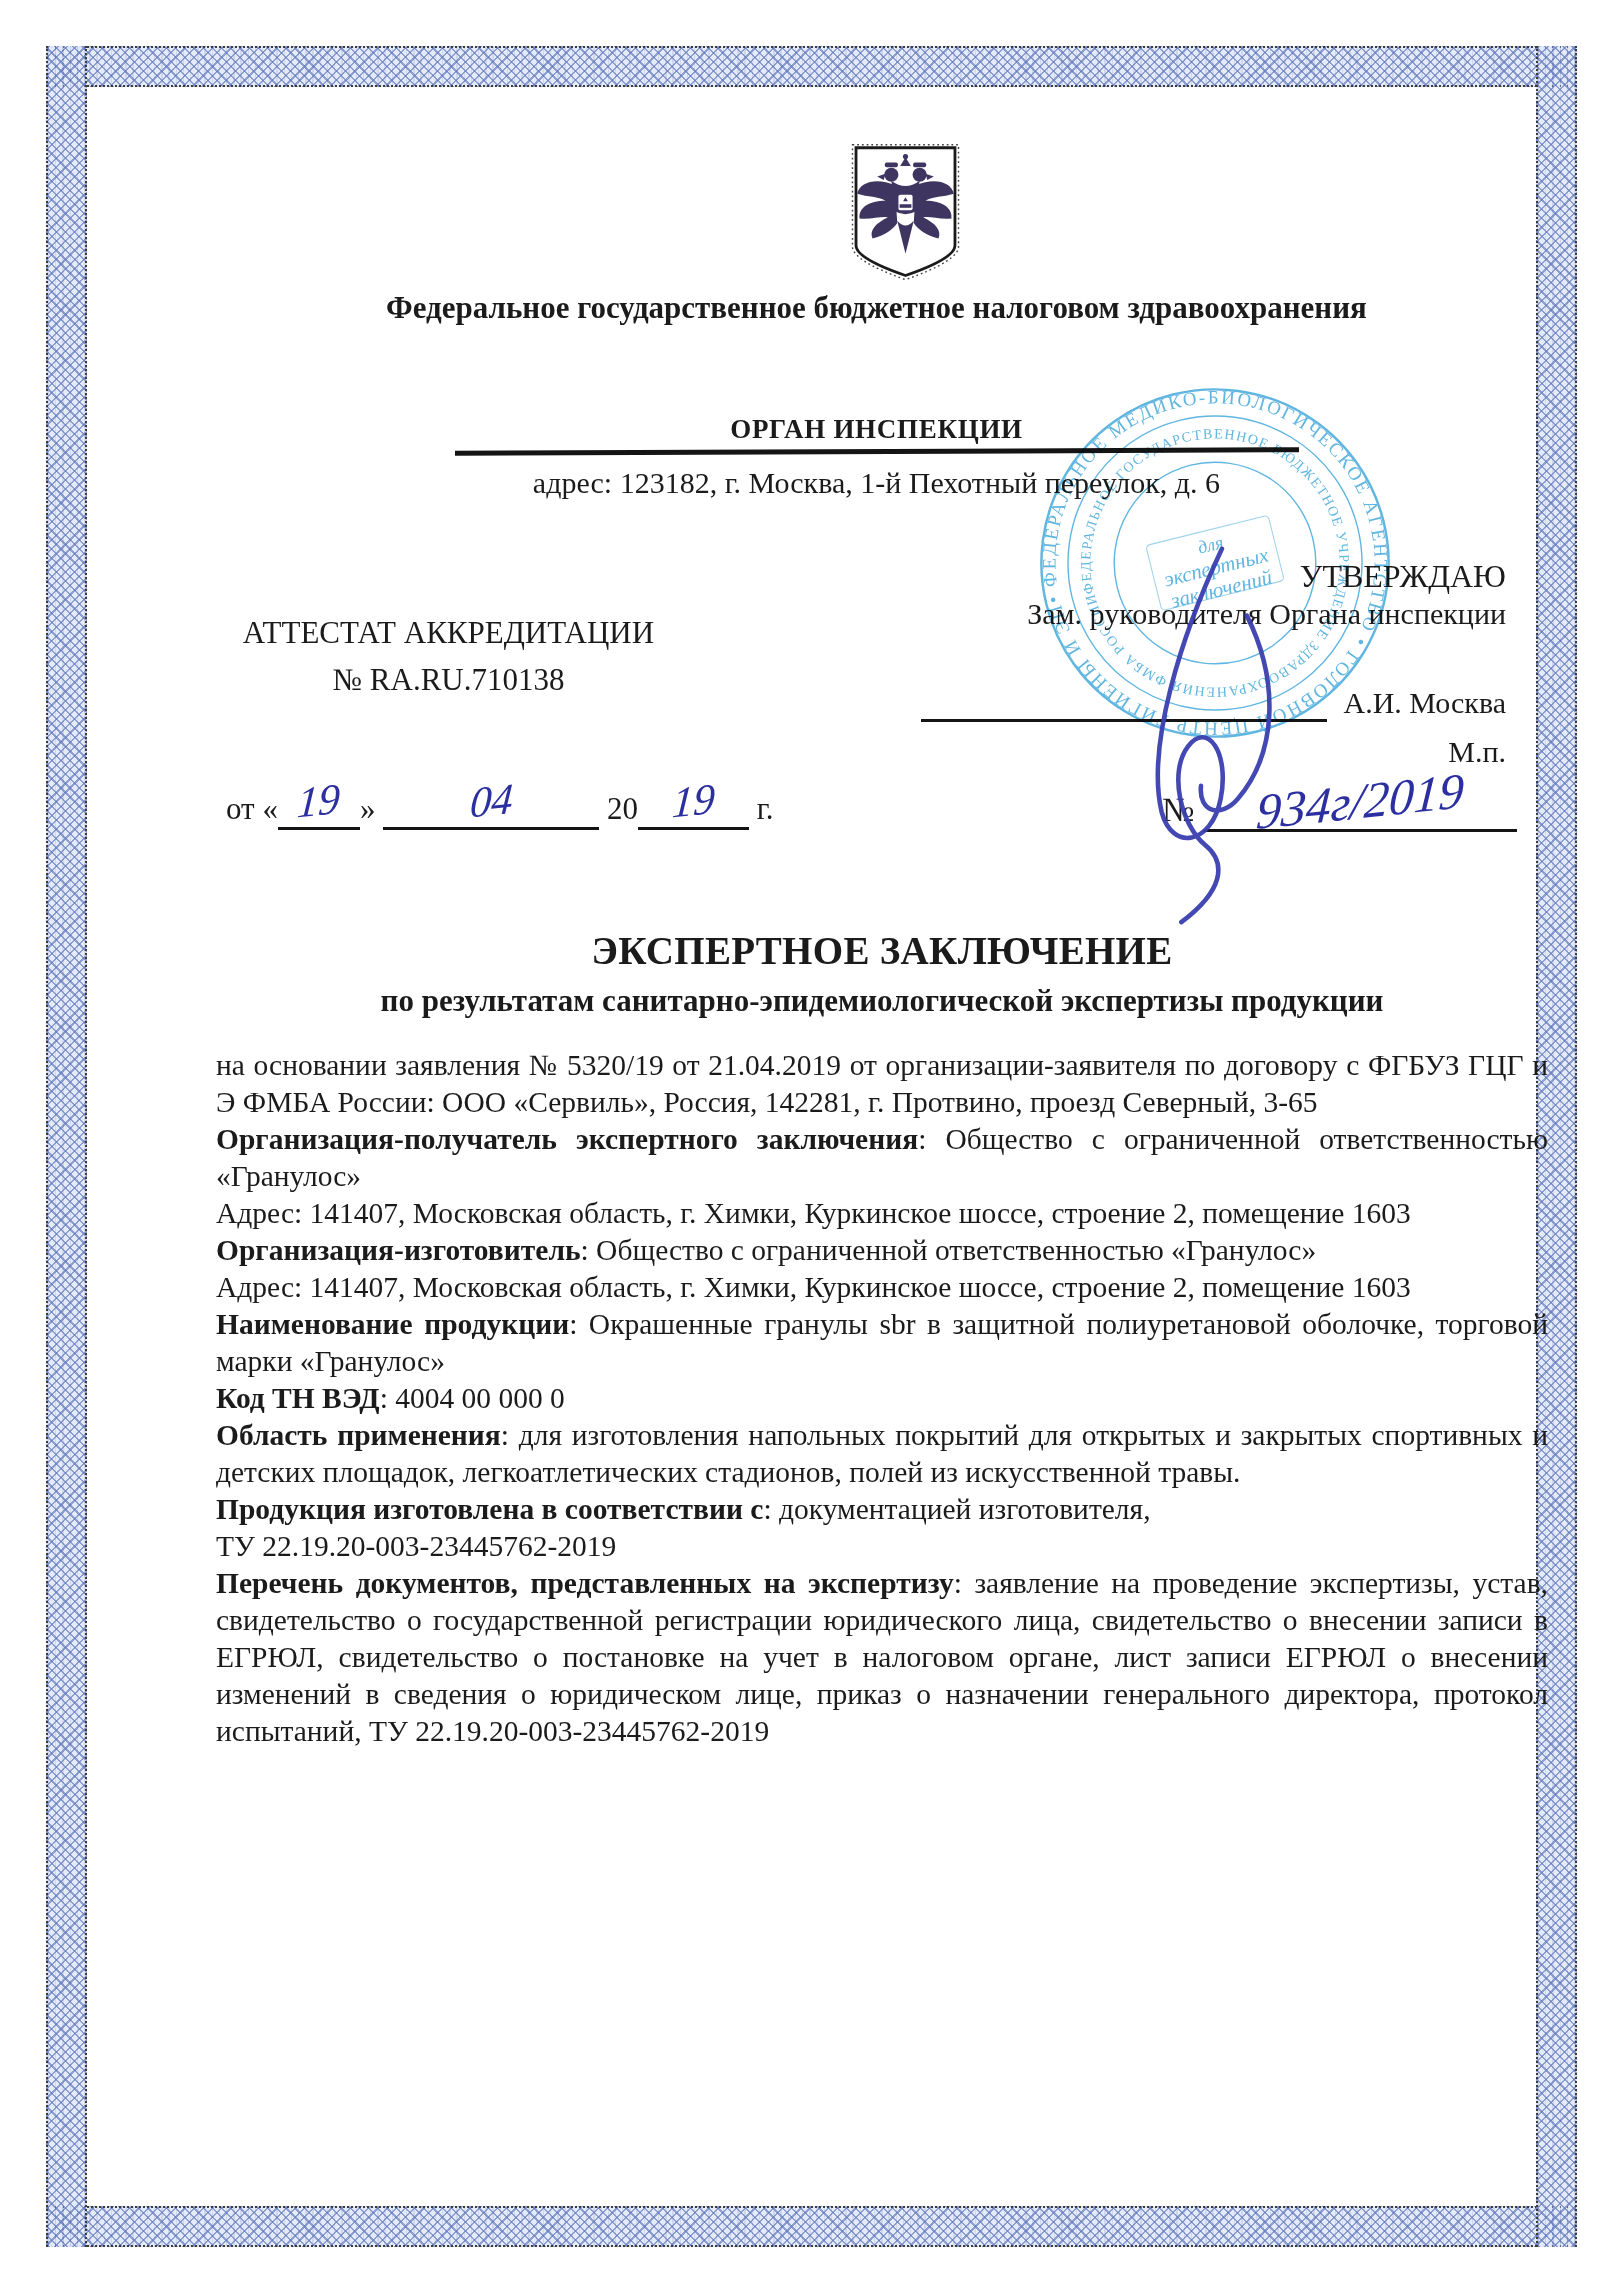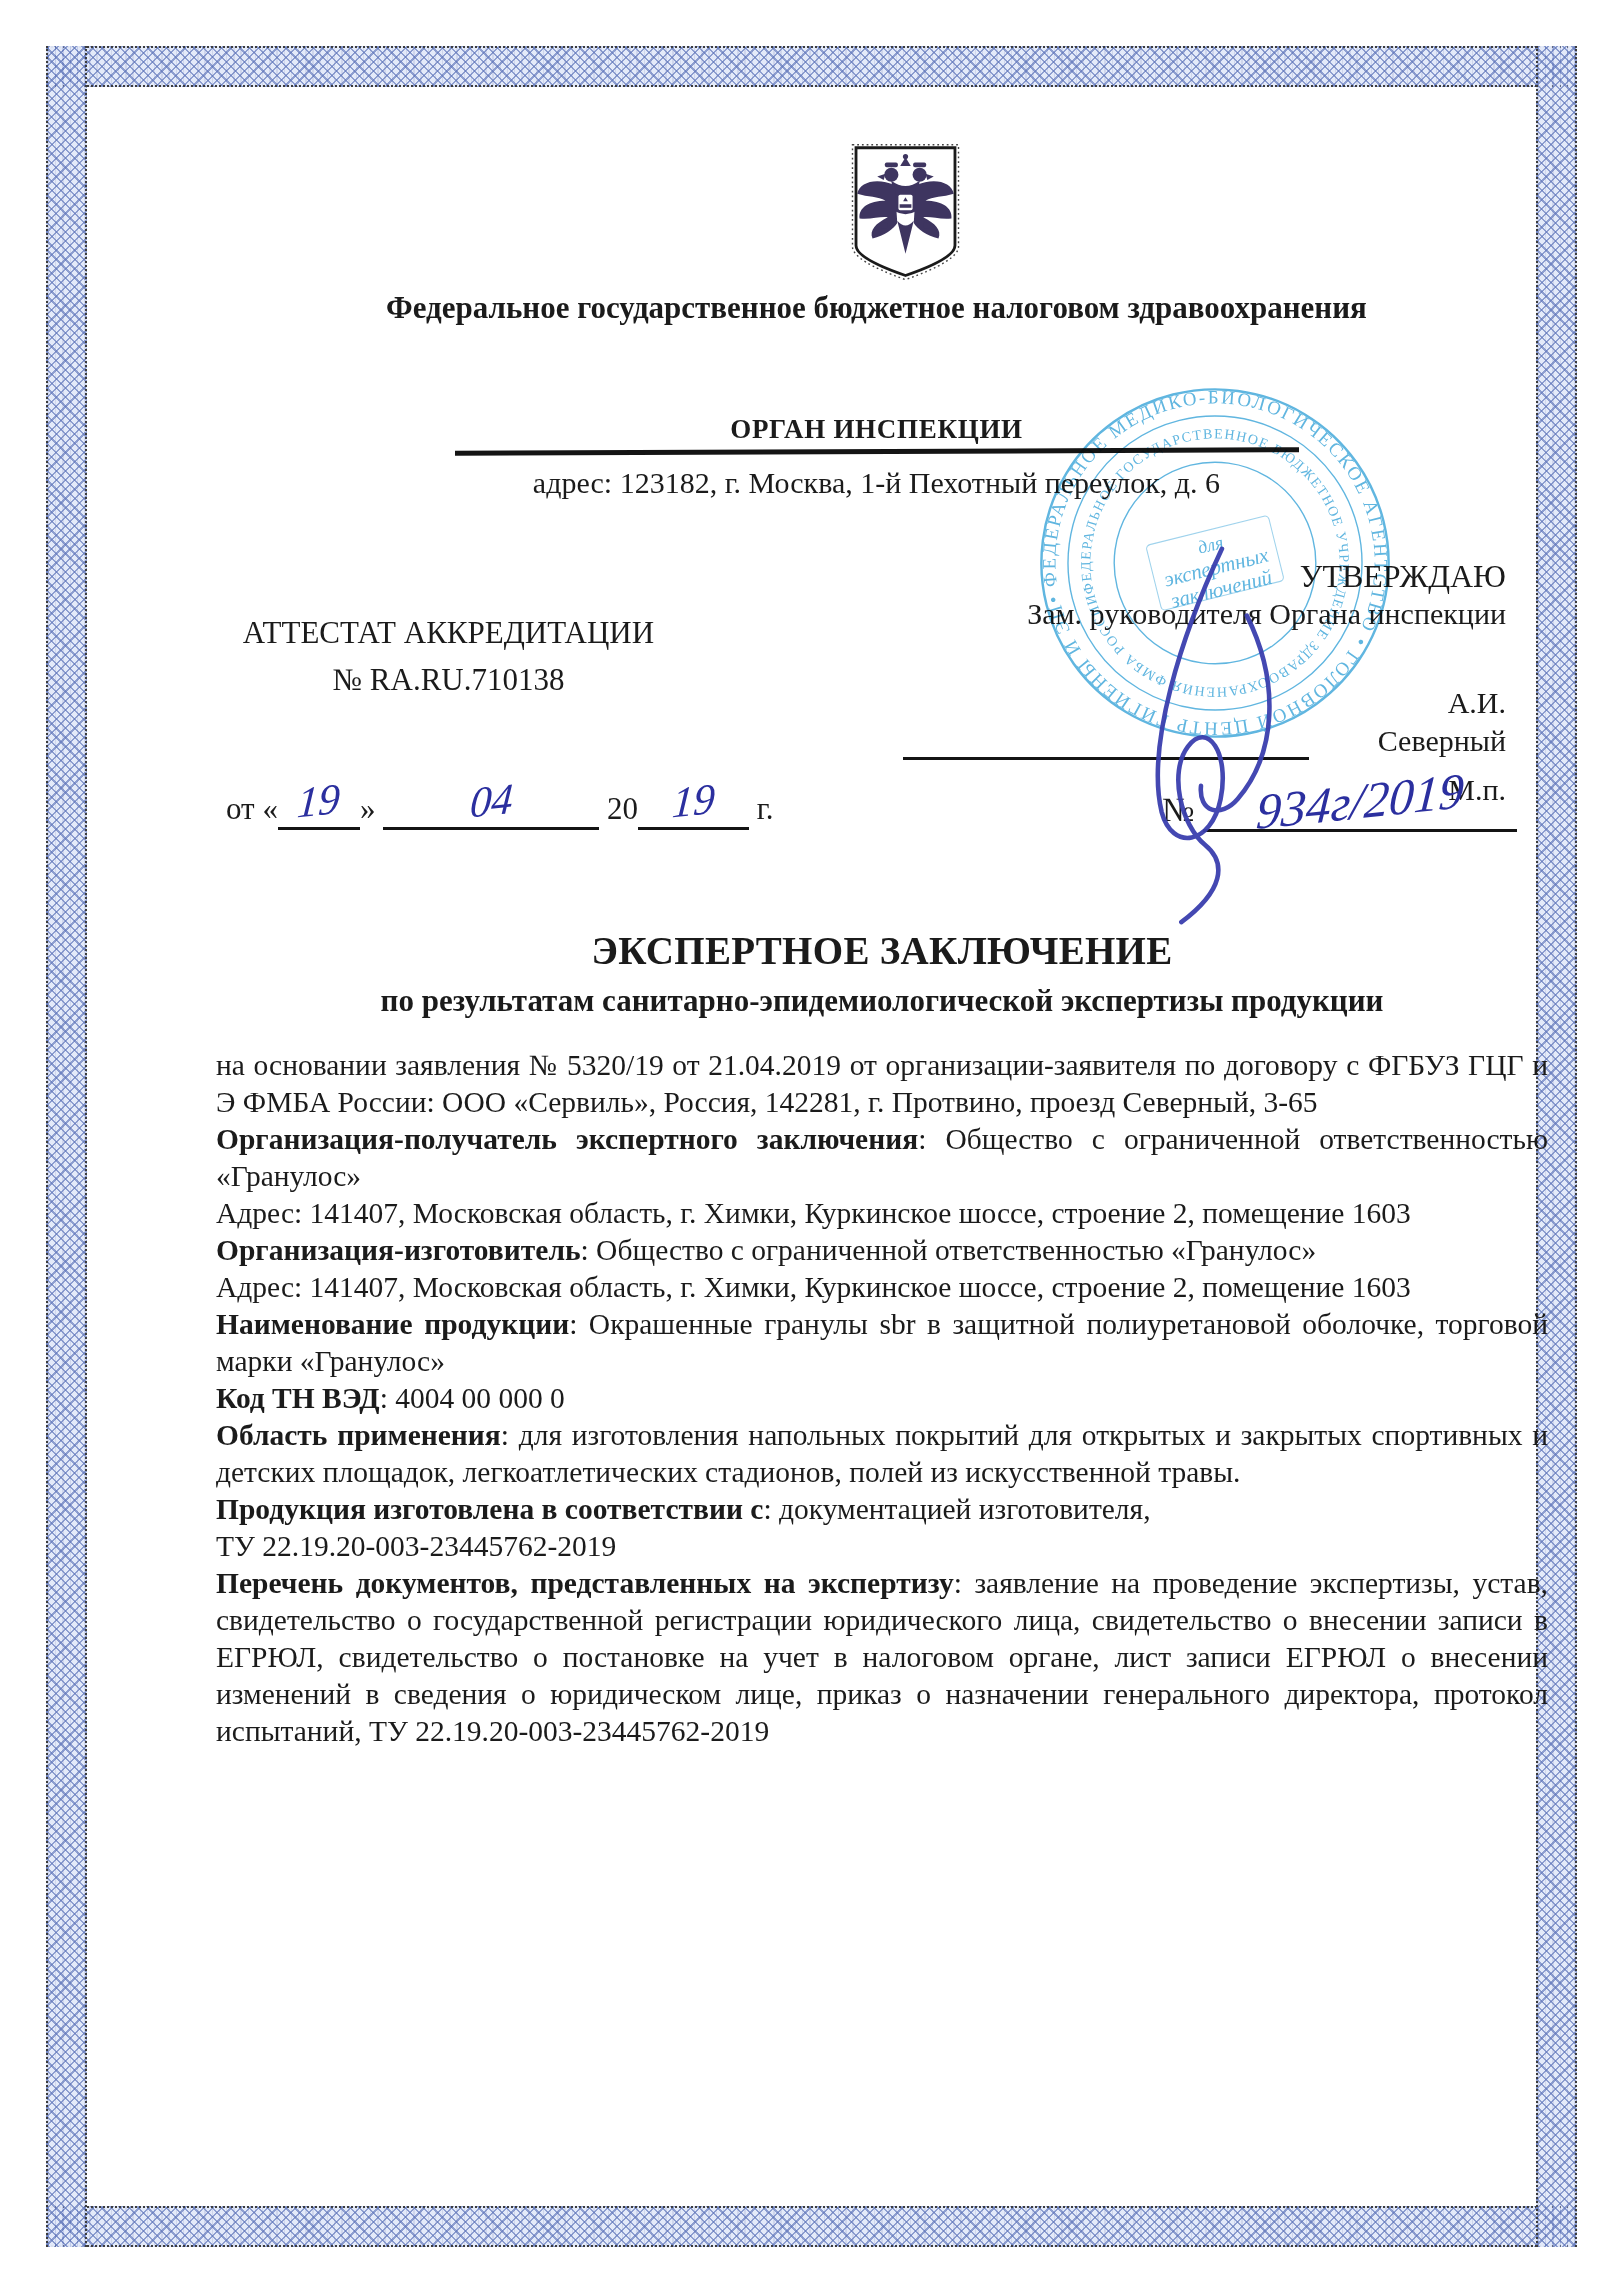--- a/index.html
+++ b/index.html
@@ -113,21 +113,21 @@
 <div class="attest">
   <div>АТТЕСТАТ АККРЕДИТАЦИИ</div>
   <div>№ RA.RU.710138</div>
 </div>
 
 <div class="approve">
   <div class="big">УТВЕРЖДАЮ</div>
   <div>Зам. руководителя Органа инспекции</div>
   <div class="sig-row">
     <span class="sig-line"></span>
-    <span>А.И. Северный</span>
+    <span>А.И. Москва</span>
   </div>
   <div class="mp">М.п.</div>
 </div>
 
 <div class="daterow">
   <span>от «</span><span class="cell c-day"><span class="hand">19</span></span><span>»</span>
   <span class="cell c-month"><span class="hand">04</span></span>
   <span>20</span><span class="cell c-year"><span class="hand">19</span></span>
   <span>г.</span>
 </div>

